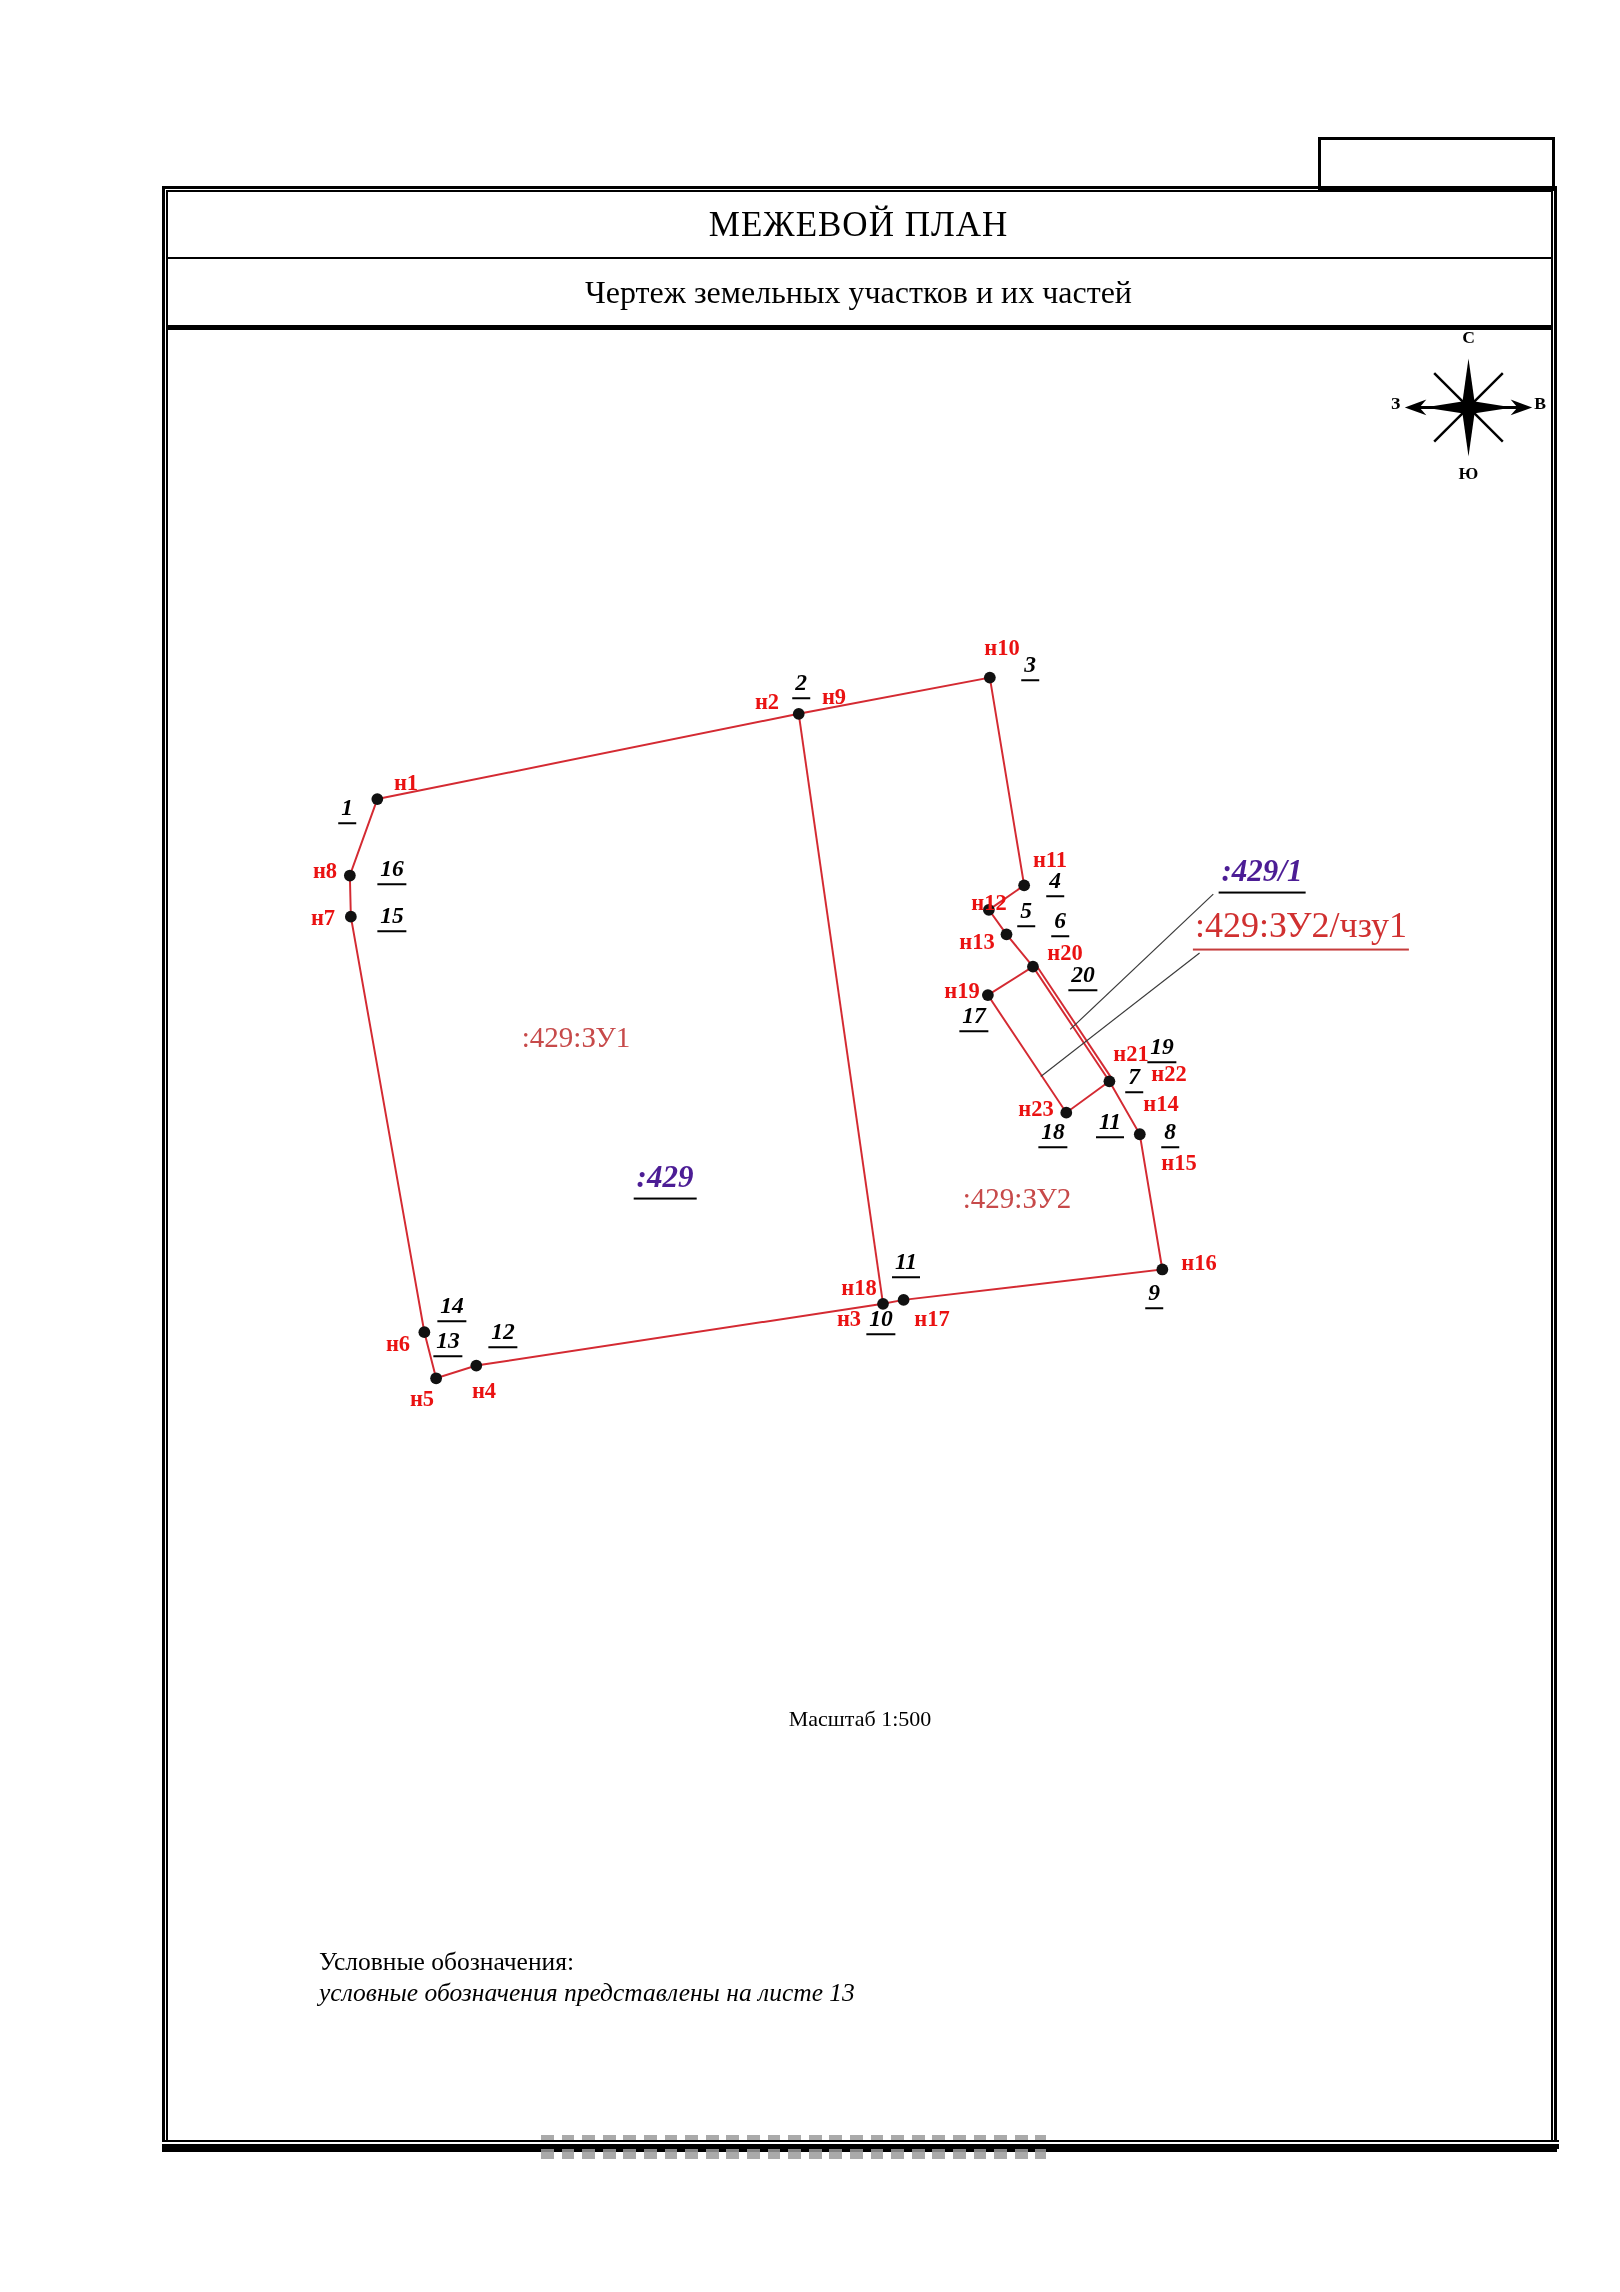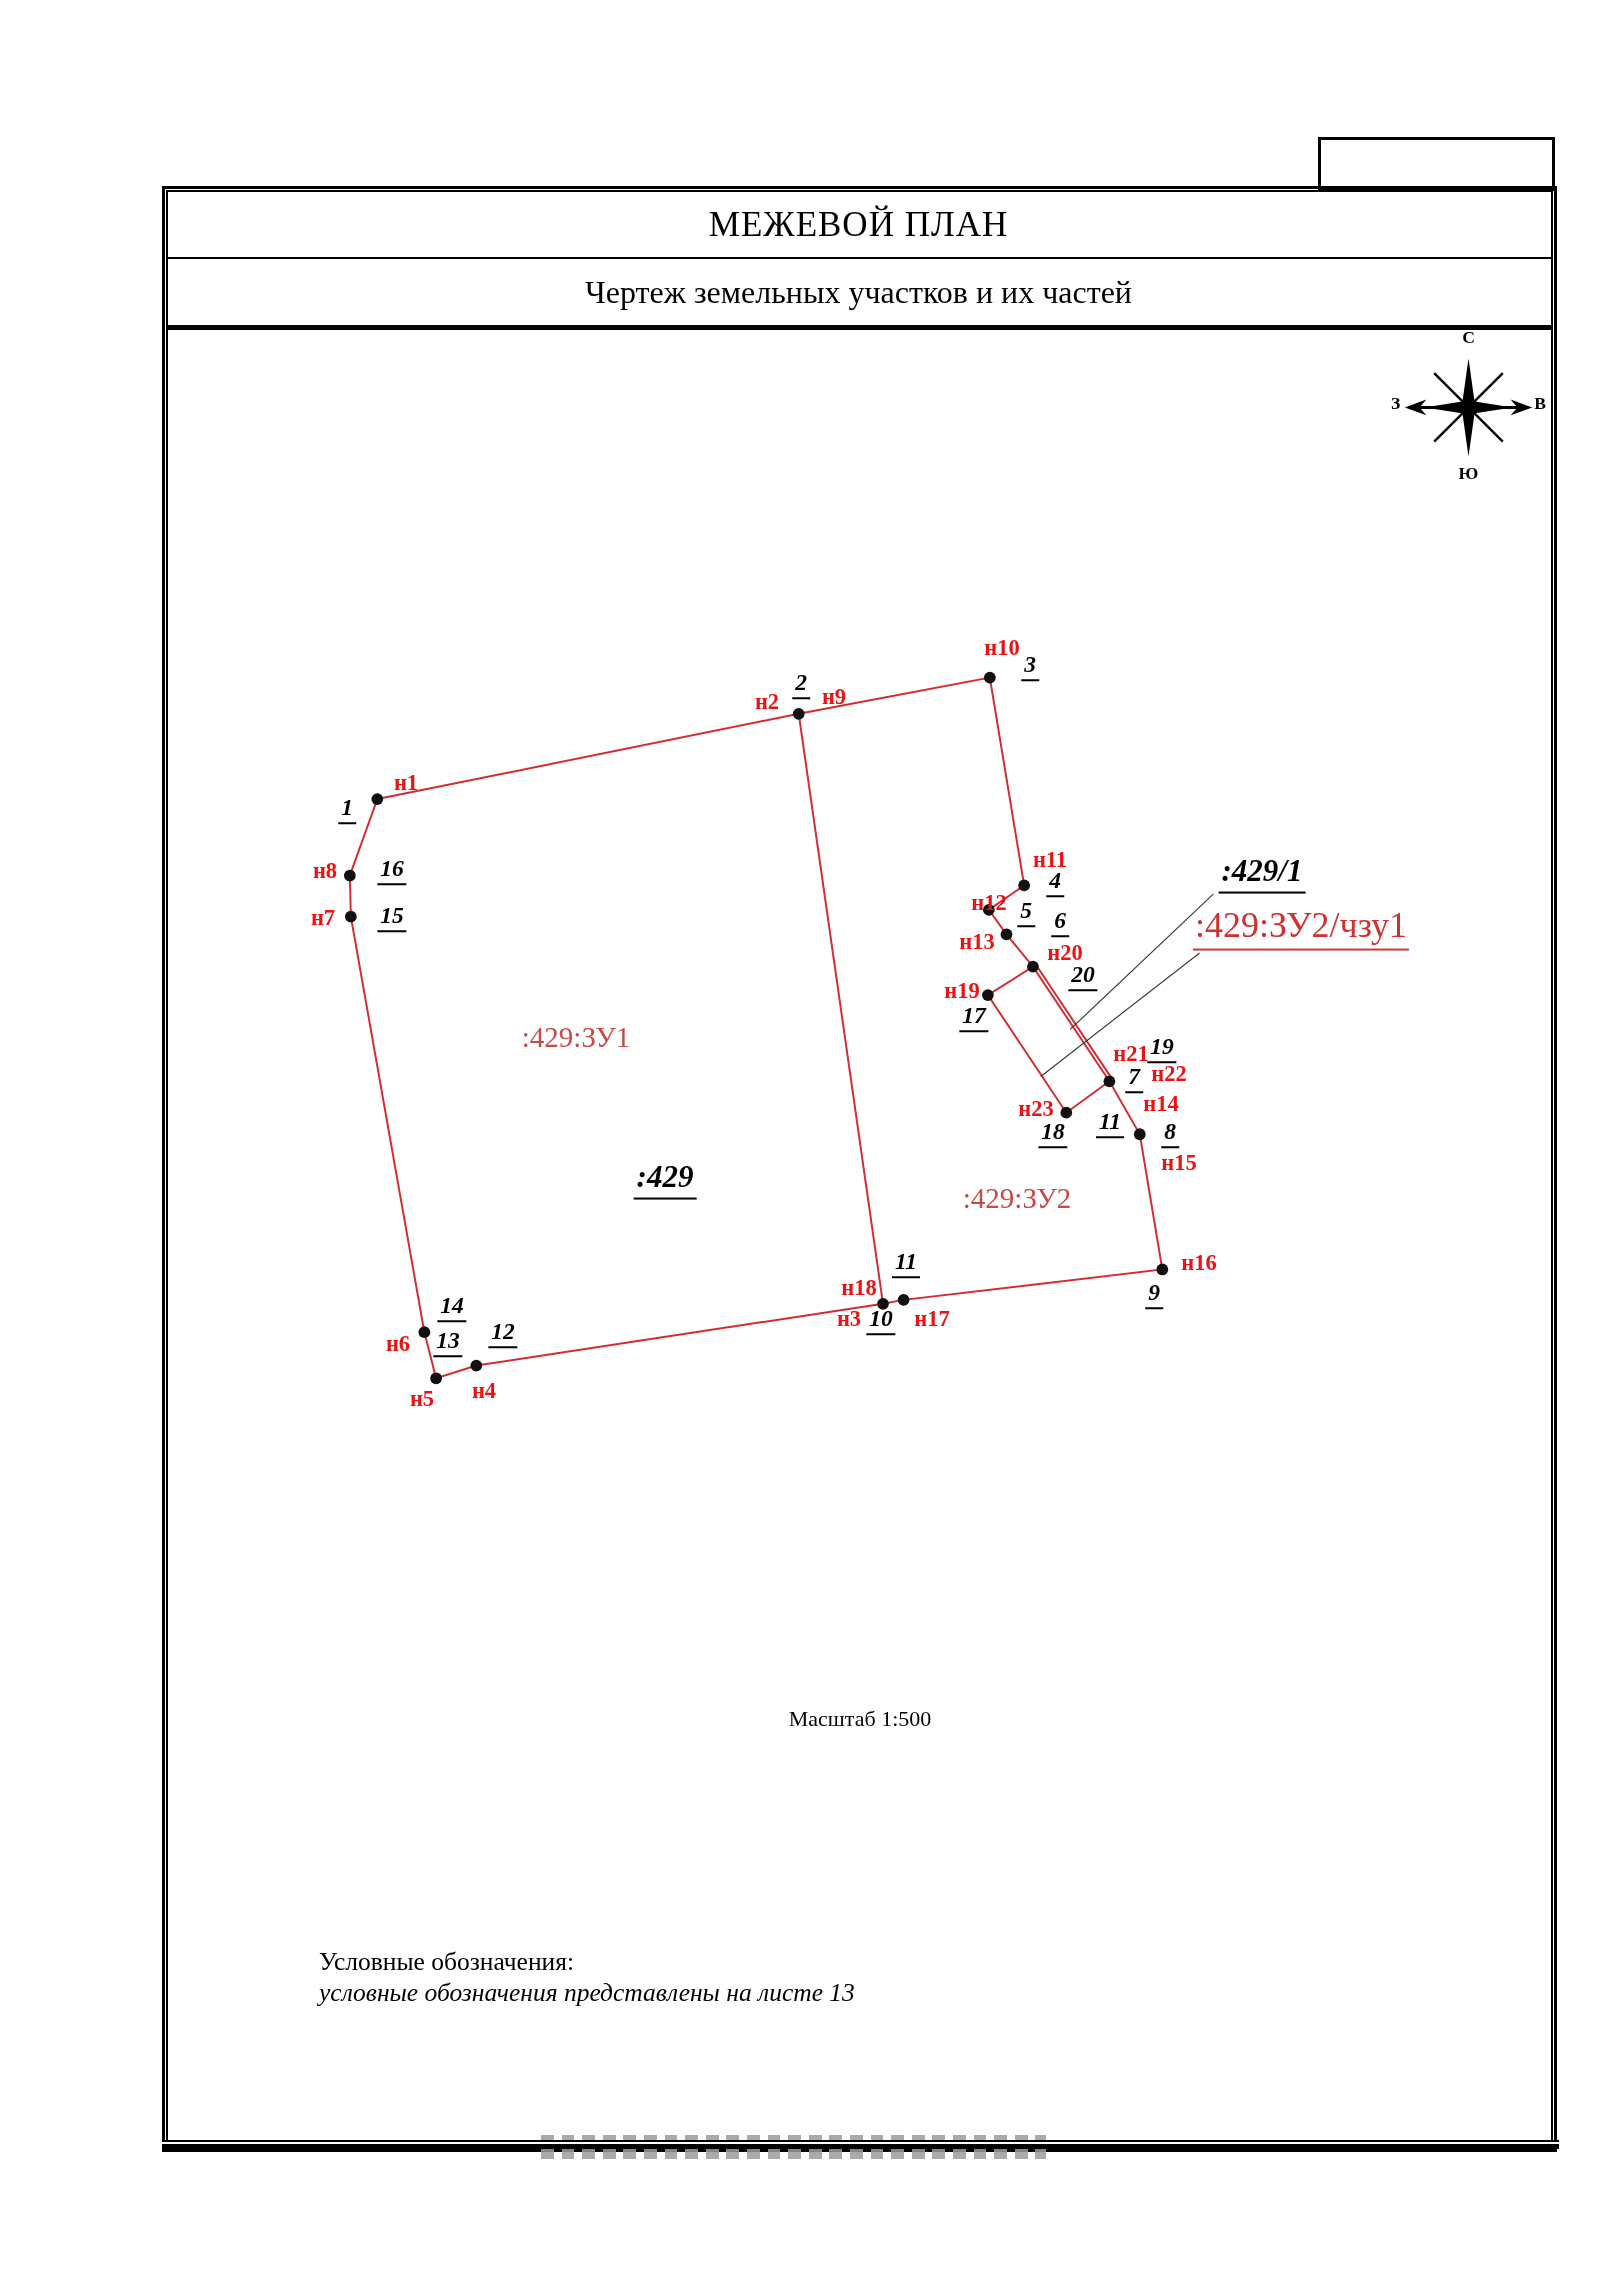--- a/index.html
+++ b/index.html
@@ -23,21 +23,21 @@
   #plan-svg{position:absolute;left:0;top:0;z-index:2;}
   
   .pt-red{position:absolute;transform:translate(-50%,-50%);color:#ea1212;
           font-weight:bold;font-size:22.5px;white-space:nowrap;z-index:3;}
   .pt-num{position:absolute;transform:translate(-50%,-50%);color:#000;font-weight:bold;
           font-style:italic;font-size:23.5px;line-height:1;padding:0 2.9px 2px;
           border-bottom:2px solid #000;white-space:nowrap;z-index:3;}
   .region-label{position:absolute;transform:translate(-50%,-50%);white-space:nowrap;z-index:3;}
   .rl-red{color:#c74a4a;font-size:29px;}
   .rl-red-underline{color:#d03030;font-size:36px;border-bottom:2px solid #c53c3c;padding:0 2px 2.9px;}
-  .rl-black{color:#000000;font-style:italic;font-weight:bold;font-size:31px;
+  .rl-black{color:#4c1d95;font-style:italic;font-weight:bold;font-size:31px;
             border-bottom:2px solid #000;padding:0 2.9px 2.9px;}
   
   .compass{position:absolute;left:1395px;top:331px;width:147px;height:147px;z-index:3;}
   .compass span{position:absolute;font-weight:bold;font-size:17.6px;}
   .c-n{left:50%;top:-3.9px;transform:translateX(-50%);}
   .c-s{left:50%;bottom:-5.9px;transform:translateX(-50%);}
   .c-w{left:-3.9px;top:50%;transform:translateY(-58%);}
   .c-e{right:-3.9px;top:50%;transform:translateY(-58%);}
   
   .scale-label{position:absolute;left:860px;top:1719px;transform:translate(-50%,-50%);

